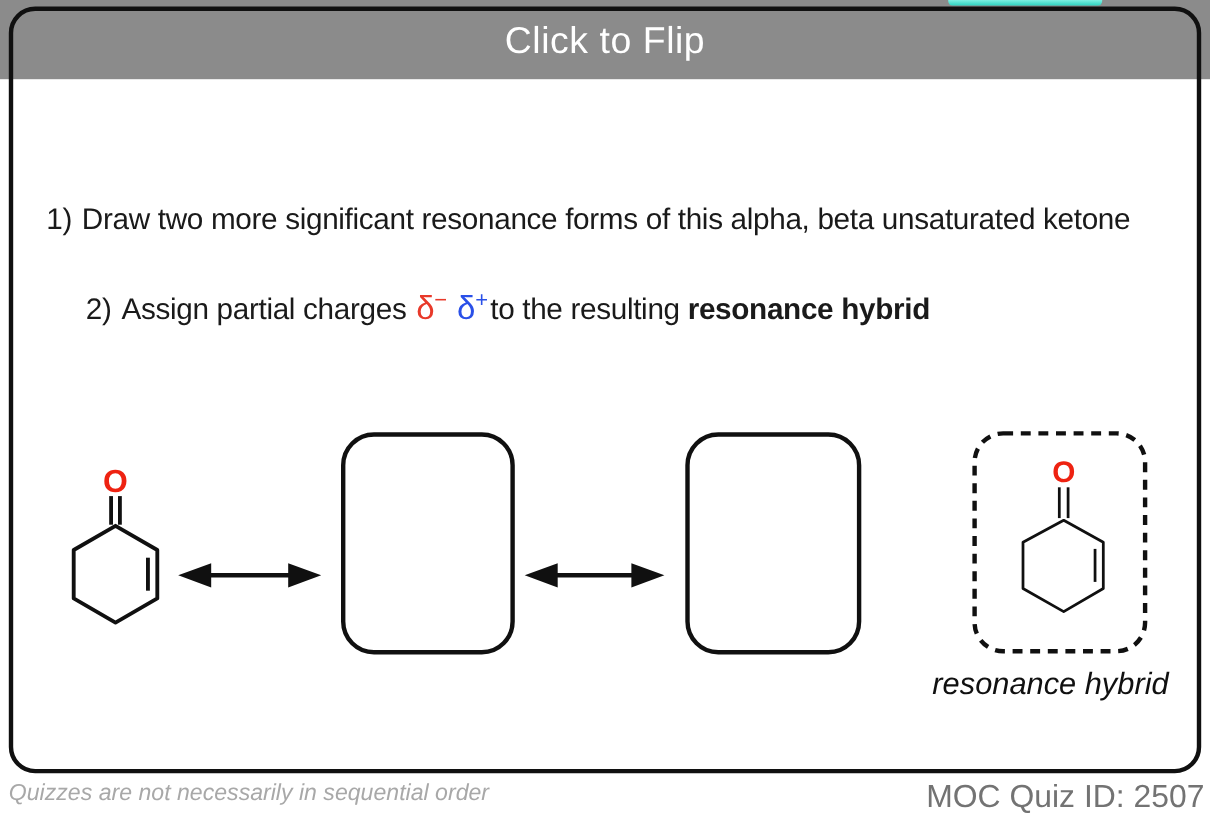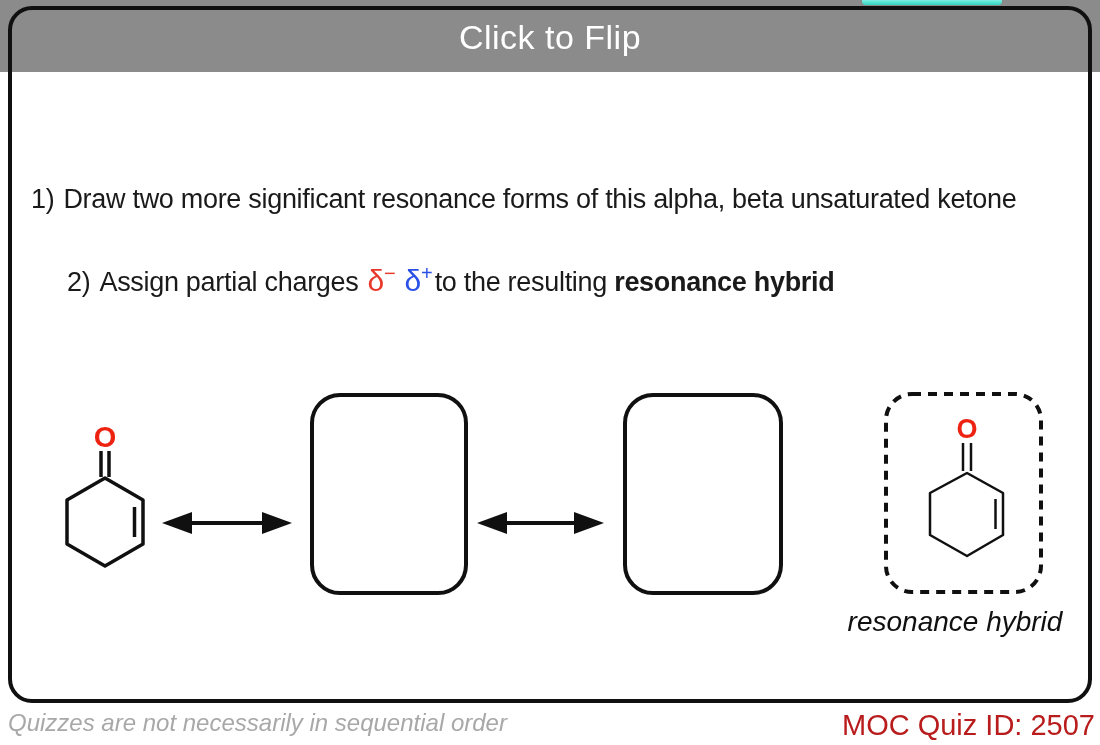--- a/index.html
+++ b/index.html
@@ -23,42 +23,42 @@
     background:linear-gradient(to bottom,#7ef0e2,#2ed3c0);
     border-radius:0 0 4px 4px; z-index:3;
   }
   
   .card {
     position:absolute; left:8px; top:6px; width:1076px; height:689px;
     border:4px solid #101010; border-radius:24px; z-index:2;
     background:linear-gradient(to bottom, rgba(0,0,0,0) 0px, rgba(0,0,0,0) 64px, #ffffff 64px);
   }
   .q-line {
-    position:absolute; left:31px; color:#1a1a1a; font-size:27px;
+    position:absolute; left:42px; color:#1a1a1a; font-size:27px;
     letter-spacing:-0.3px; white-space:nowrap; z-index:4;text-align:right;
   }
   .q1 { top:184px; }
   .q2 { top:262px;margin-left:36px; }
   .q-num { margin-right:9px; }
   .delta-group { font-size:30px; margin-right:9px; }
   .delta-minus { color:#e8392a; }
   .delta-plus  { color:#2a50e8; }
   .delta-group sup { font-size:20px; vertical-align:super; letter-spacing:0; }
   .bold-part { font-weight:bold; }
   .svg-layer { position:absolute; left:0; top:0; z-index:4; }
   .hybrid-caption {
     position:absolute; left:830px; top:606px; width:250px; text-align:center;
     font-style:italic; font-size:28px; color:#101010; z-index:4;
   }
   .footer-note {
     position:absolute; left:8px; top:709px; font-style:italic;
-    font-size:24px; color:#a8a8a8; z-index:1;
+    font-size:21px; color:#a8a8a8; z-index:1;
   }
   .footer-id {
-    position:absolute; right:5px; top:709px; font-size:29px; color:#b91c1c; z-index:1;
+    position:absolute; right:5px; top:709px; font-size:29px; color:#737373; z-index:1;
   }
 </style>
 </head>
 <body>
 
 <div class="header-strip">
   <div class="header-title">Click to Flip</div>
 </div>
 
 <div class="teal-peek"></div>

